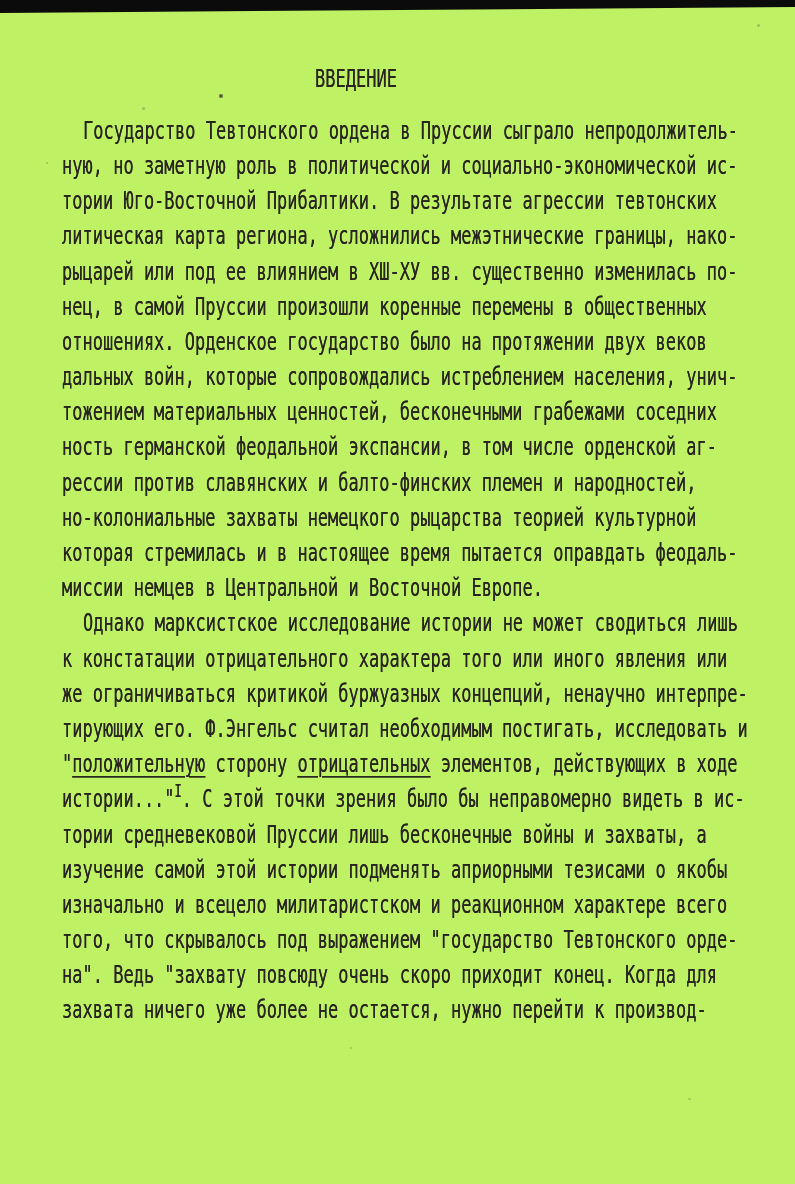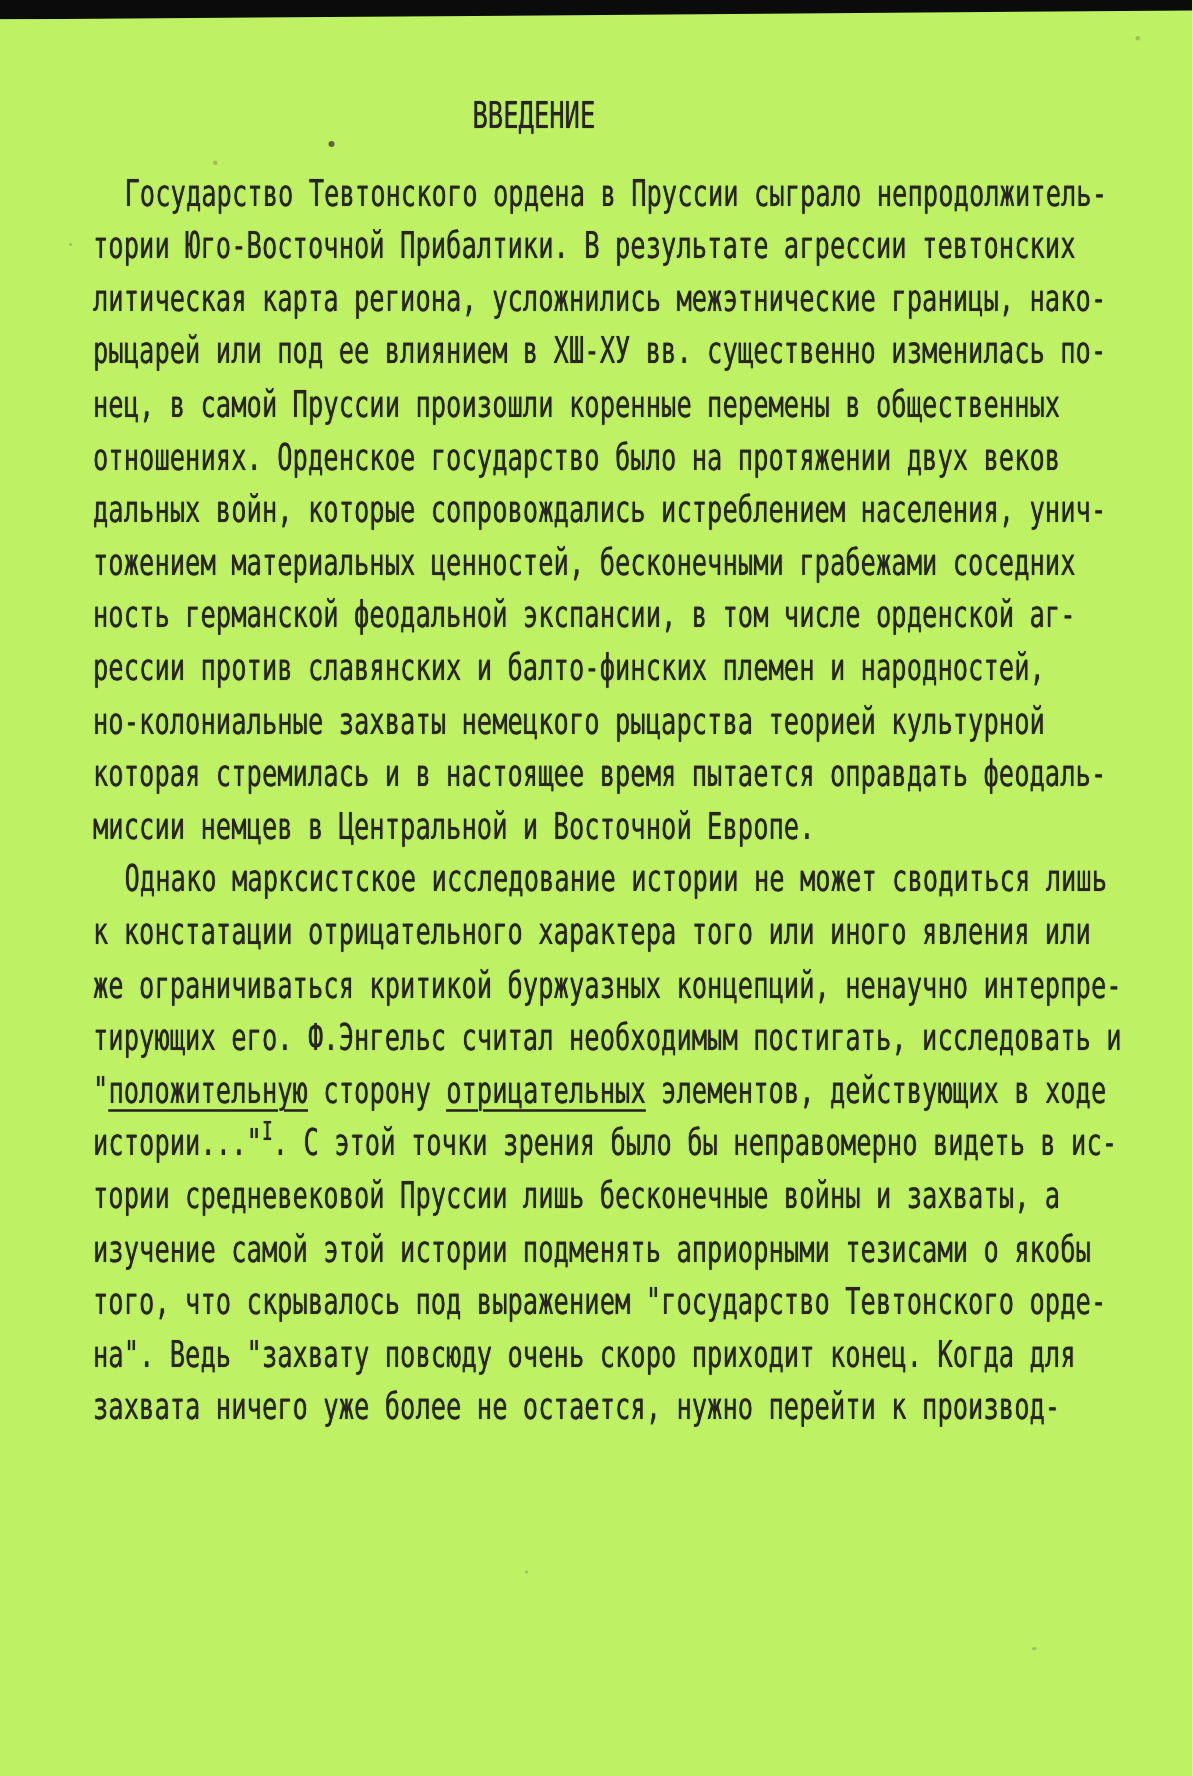--- a/index.html
+++ b/index.html
@@ -81,20 +81,23 @@
     <div class="line title-line">
       <span class="tw">ВВЕДЕНИЕ</span>
     </div>
 
     <div class="spacer"></div>
 
     <div class="line indent">
         <span class="tw">Государство Тевтонского ордена в Пруссии сыграло непродолжитель-</span>
       </div>
     <div class="line">
+        <span class="tw">ную, но заметную роль в политической и социально-экономической ис-</span>
+      </div>
+    <div class="line">
         <span class="tw">тории Юго-Восточной Прибалтики. В результате агрессии тевтонских</span>
       </div>
     <div class="line">
         <span class="tw">литическая карта региона, усложнились межэтнические границы, нако-</span>
       </div>
     <div class="line">
         <span class="tw">рыцарей или под ее влиянием в ХШ-ХУ вв. существенно изменилась по-</span>
       </div>
     <div class="line">
         <span class="tw">нец, в самой Пруссии произошли коренные перемены в общественных</span>
@@ -145,20 +148,23 @@
       <span class="tw"><span>истории..."</span><span class="sup">I</span><span>. С этой точки зрения было бы неправомерно видеть в ис-</span></span>
     </div>
 
     <div class="line">
         <span class="tw">тории средневековой Пруссии лишь бесконечные войны и захваты, а</span>
       </div>
     <div class="line">
         <span class="tw">изучение самой этой истории подменять априорными тезисами о якобы</span>
       </div>
     <div class="line">
+        <span class="tw">изначально и всецело милитаристском и реакционном характере всего</span>
+      </div>
+    <div class="line">
         <span class="tw">того, что скрывалось под выражением "государство Тевтонского орде-</span>
       </div>
     <div class="line">
         <span class="tw">на". Ведь "захвату повсюду очень скоро приходит конец. Когда для</span>
       </div>
     <div class="line">
         <span class="tw">захвата ничего уже более не остается, нужно перейти к производ-</span>
       </div>
 
   </div>

